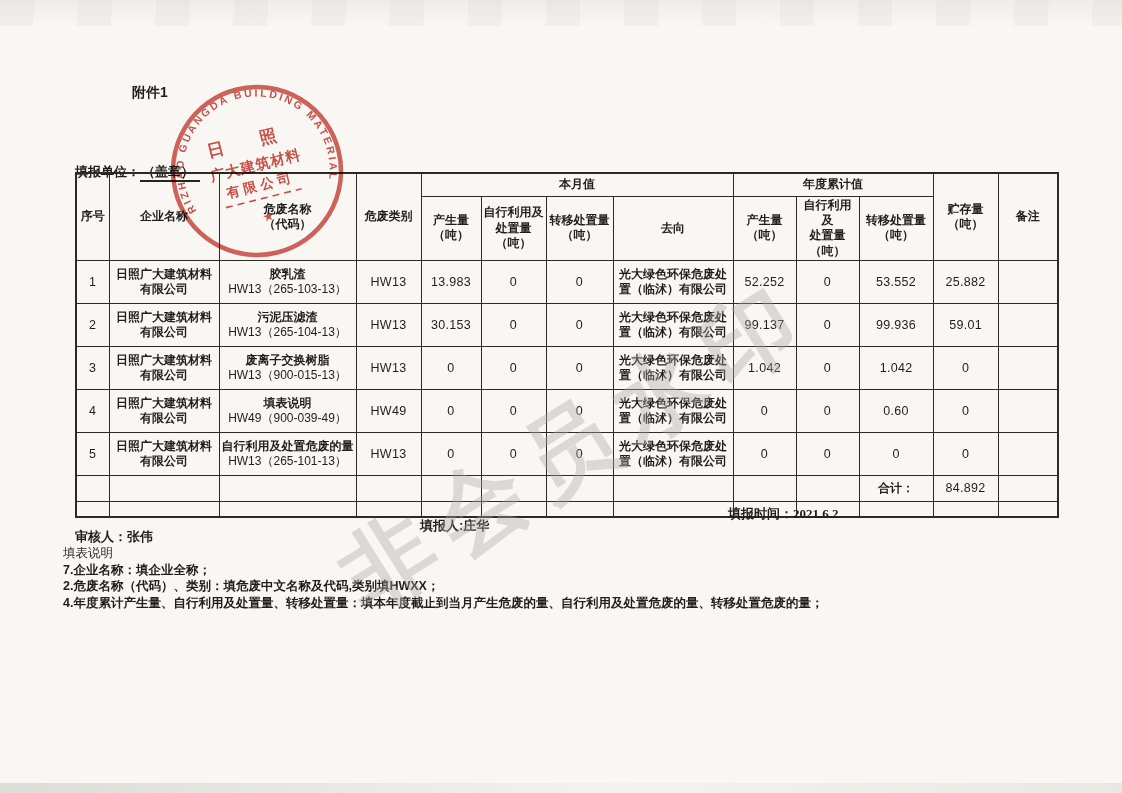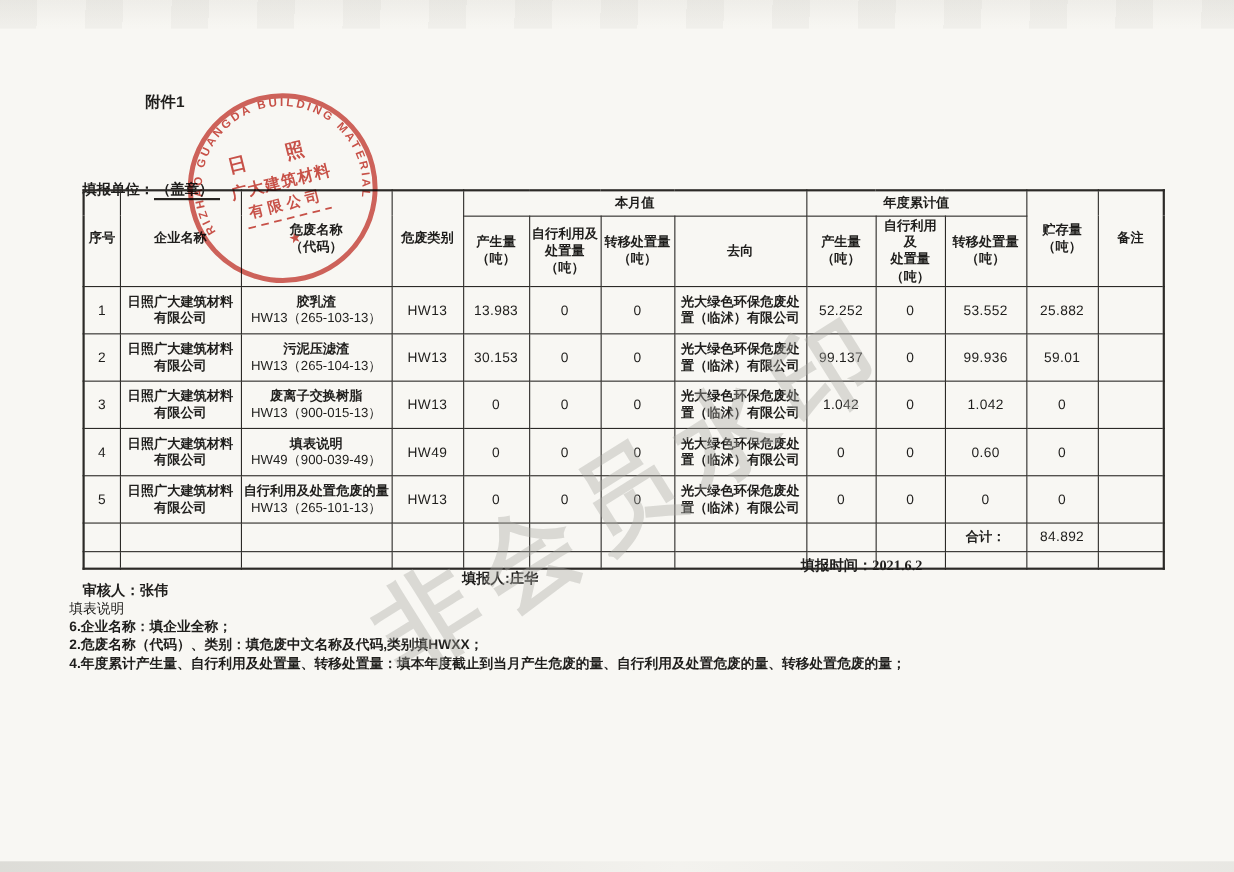--- a/index.html
+++ b/index.html
@@ -254,21 +254,21 @@
   </table>
 
   <div class="footer-row">
     <span class="reviewer">审核人：张伟</span>
     <span class="filler">填报人:庄华</span>
     <span class="date">填报时间：2021.6.2</span>
   </div>
 
   <div class="notes">
     <div class="notes-title">填表说明</div>
-    <div>6.企业名称：填企业全称；</div>
+    <div>7.企业名称：填企业全称；</div>
     <div>2.危废名称（代码）、类别：填危废中文名称及代码,类别填HWXX；</div>
     <div>4.年度累计产生量、自行利用及处置量、转移处置量：填本年度截止到当月产生危废的量、自行利用及处置危废的量、转移处置危废的量；</div>
   </div>
 
   <div class="stamp">
     <svg width="182" height="182" viewBox="0 0 182 182">
       <circle cx="91" cy="91" r="84" fill="none" stroke="#c5352b" stroke-width="4.5" opacity="0.9"></circle>
       <path id="seal-arc" d="M 22.6,114.9 A 73,73 0 1 1 159.4,114.9" fill="none"></path>
       <text font-size="10.5" font-weight="bold" letter-spacing="1">
         <textPath href="#seal-arc" startOffset="0" textLength="352">RIZHAO GUANGDA BUILDING MATERIAL CO., LTD</textPath>

